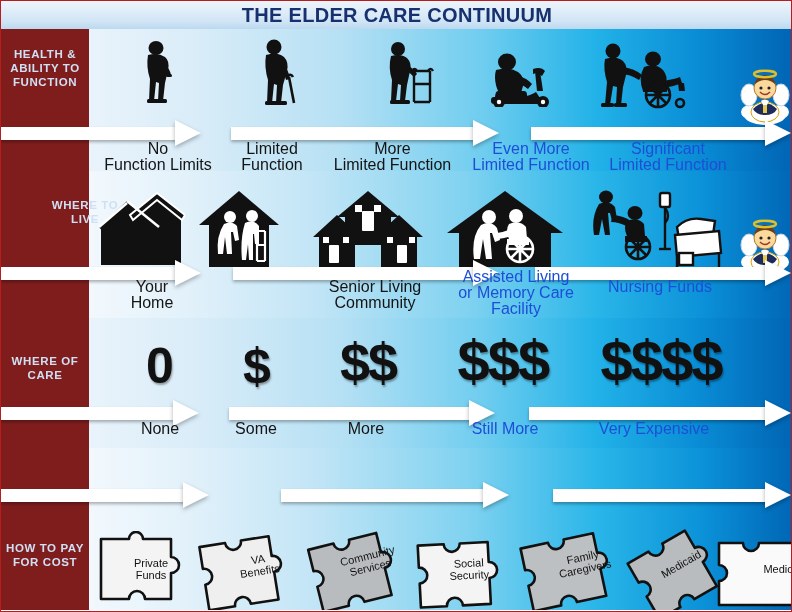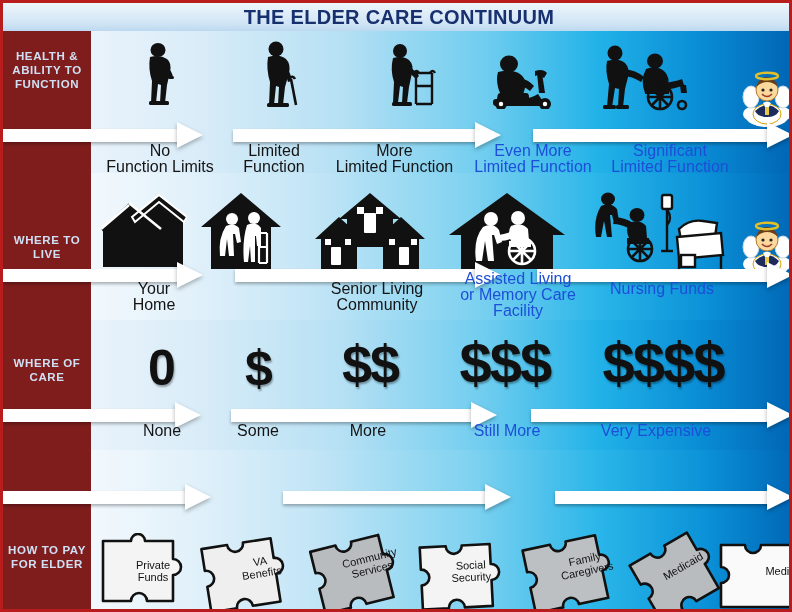--- a/index.html
+++ b/index.html
@@ -1,19 +1,19 @@
 <!DOCTYPE html>
 <html><head>
 <meta charset="utf-8">
 <style>
   html,body{margin:0;padding:0;background:#2b2b2b;}
   body{font-family:"Liberation Sans",sans-serif;}
   #poster{
     position:relative;width:792px;height:612px;overflow:hidden;
-    background:#ffffff;box-sizing:border-box;border:3px solid #b91c1c;
+    background:#ffffff;box-sizing:border-box;border:1px solid #b91c1c;
   }
   
   #title-banner{
     position:absolute;left:0;top:0;width:792px;height:28px;
     background:linear-gradient(180deg,#eef5fb 0%,#dcebf8 45%,#cfe4f5 75%,#bcd8ef 100%);
     display:flex;align-items:center;justify-content:center;
     border-bottom:1px solid #9cbedd;
   }
   #title-banner .t{
     font-size:20px;font-weight:bold;letter-spacing:.3px;color:#17306e;
@@ -80,28 +80,28 @@
         <div class="grad g-a"></div>
       </div>
     <div class="rowbg" style="top:419px;height:162px;">
         <div class="grad g-b"></div>
       </div>
 
     <div id="sidebar">
       <div class="side-label" style="top:18px;">
         <span>HEALTH &amp; ABILITY TO FUNCTION</span>
       </div>
-      <div class="side-label" style="top:202px;">
+      <div class="side-label" style="top:169px;padding-left:40px;">
         <span>WHERE TO LIVE</span>
       </div>
       <div class="side-label" style="top:325px;">
         <span>WHERE OF CARE</span>
       </div>
       <div class="side-label" style="top:512px;">
-        <span>HOW TO PAY FOR ELDER</span>
+        <span>HOW TO PAY FOR COST</span>
       </div>
     </div>
 
     <div class="fig" style="left:136px;top:12px;">
       <svg width="40" height="62" viewBox="0 0 40 62">
           <g fill="#111">
         <ellipse cx="19" cy="7" rx="7.5" ry="7"></ellipse>
         <path d="M11 14 q10 -3 17 2 q5 4 3 13 l-3 13 -2 18 -5 0 1 -18 -3 -1 -2 19 -5 0 1 -22 q-4 -12 -2 -24z"></path>
         <path d="M27 22 q6 6 7 12 l-4 1 q-2 -6 -6 -10z"></path>
         <rect x="29" y="33" width="6" height="3" rx="1.5"></rect>

